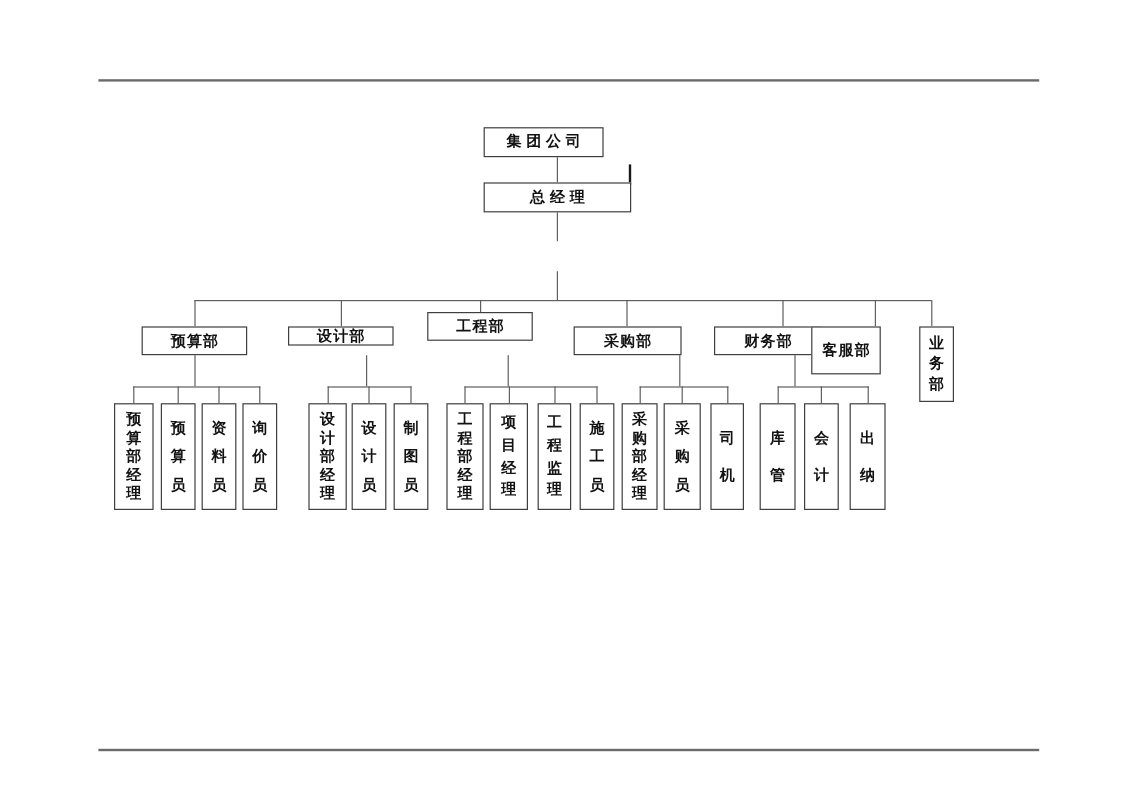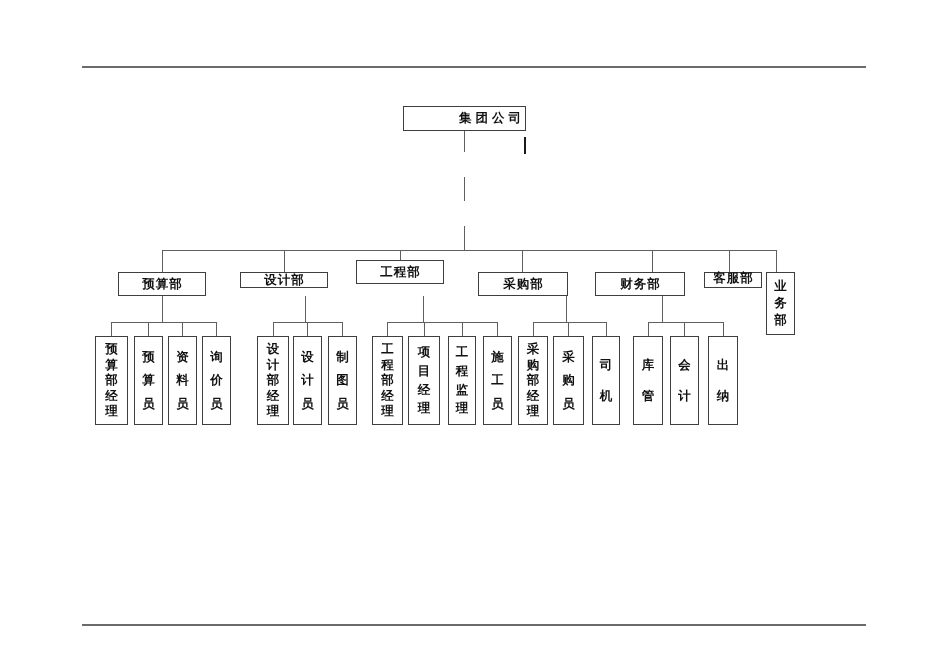--- a/index.html
+++ b/index.html
@@ -39,22 +39,25 @@
 </head>
 <body>
 
 <div class="canvas">
 
   <div class="rule" style="left:82px;top:66px;width:784px;"></div>
   <div class="rule" style="left:82px;top:624px;width:784px;"></div>
 
   <div class="mark" style="left:524px;top:137px;width:2px;height:17px;"></div>
 
-  <div class="box" style="left:403px;top:106px;width:123px;height:25px;justify-content:flex-end;">
+  <div class="box" style="left:403px;top:106px;width:100px;height:25px;">
     <span class="hlabel">集团公司</span>
+  </div>
+  <div class="box" style="left:403px;top:152px;width:123px;height:25px;">
+    <span class="hlabel">总经理</span>
   </div>
 
   <div class="vln" style="left:464px;top:131px;height:21px;"></div>
   <div class="vln" style="left:464px;top:177px;height:24px;"></div>
   <div class="vln" style="left:464px;top:226px;height:24px;"></div>
 
   <div class="hln" style="left:162px;top:250px;width:614px;"></div>
 
   <div class="vln" style="left:162px;top:250px;height:22px;"></div>
   <div class="vln" style="left:284px;top:250px;height:22px;"></div>
@@ -72,21 +75,21 @@
   </div>
   <div class="box" style="left:356px;top:260px;width:88px;height:24px;">
     <span class="dlabel">工程部</span>
   </div>
   <div class="box" style="left:478px;top:272px;width:90px;height:24px;">
     <span class="dlabel">采购部</span>
   </div>
   <div class="box" style="left:595px;top:272px;width:90px;height:24px;">
     <span class="dlabel">财务部</span>
   </div>
-  <div class="box" style="left:704px;top:272px;width:58px;height:16px;align-items:flex-end;">
+  <div class="box" style="left:676px;top:272px;width:58px;height:40px;">
     <span class="dlabel">客服部</span>
   </div>
   <div class="box" style="left:766px;top:272px;width:29px;height:63px;">
     <span class="vlabel">
         <span>业</span>
         <span>务</span>
         <span>部</span>
       </span>
   </div>
 

